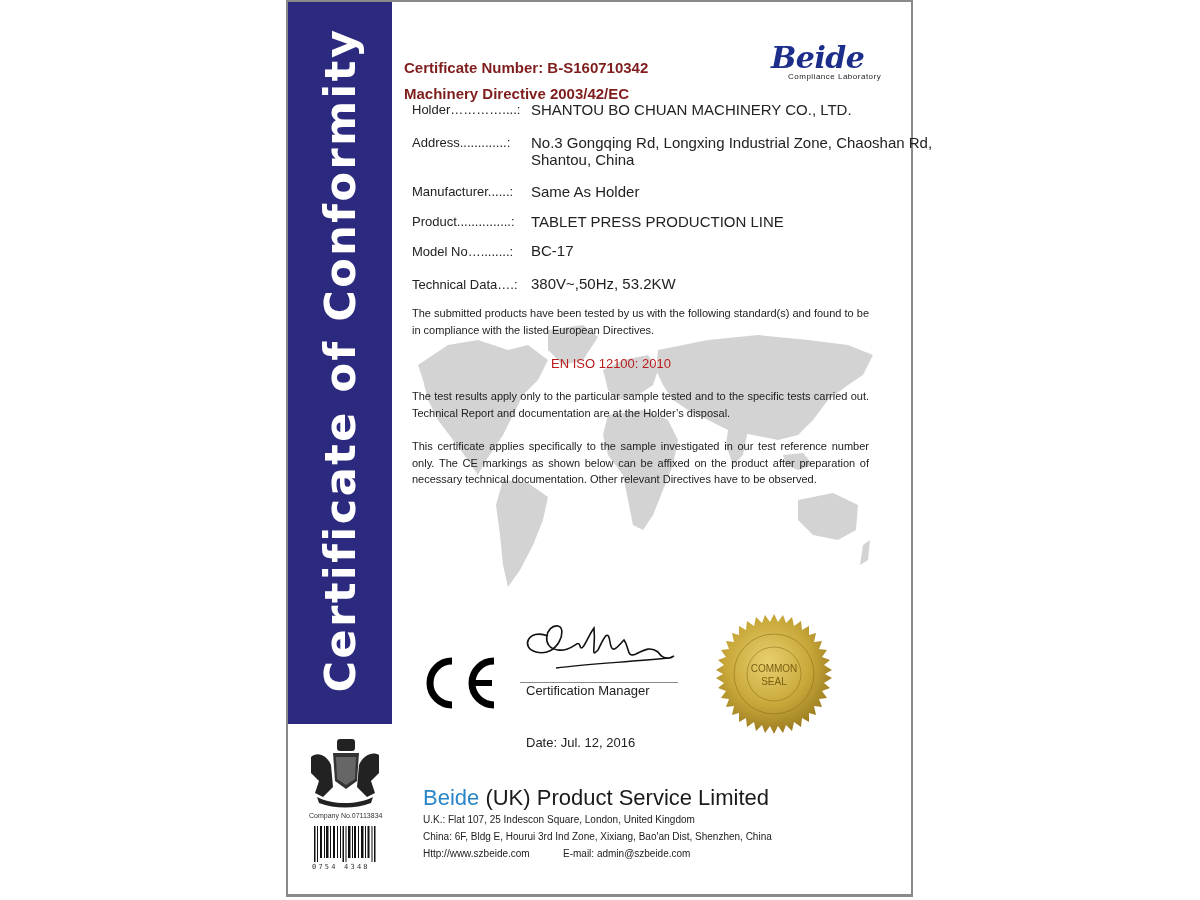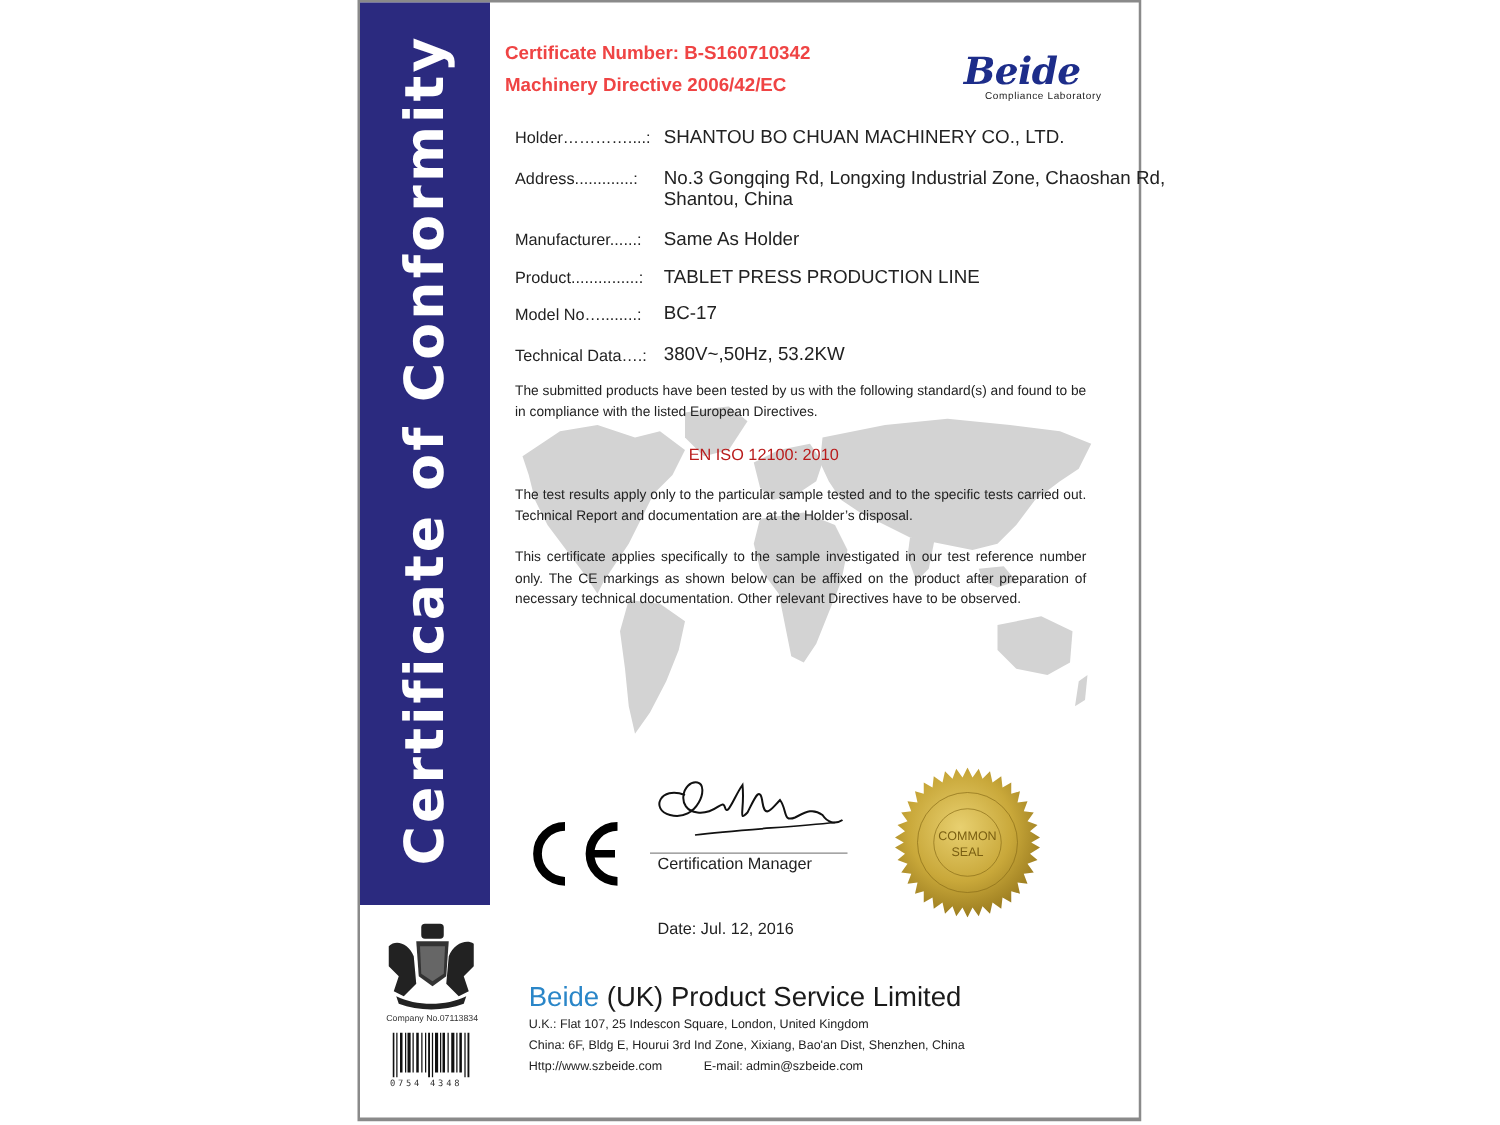--- a/index.html
+++ b/index.html
@@ -1,21 +1,21 @@
 <!DOCTYPE html>
 <html><head>
 <meta charset="utf-8">
 <style>
   html, body { margin:0; padding:0; background:#ffffff; }
   body { width:1200px; height:900px; position:relative; overflow:hidden; font-family:"Liberation Sans", sans-serif; color:#1a1a1a; }
   .page { position:absolute; left:286px; top:0; width:627px; height:897px; border-left:2px solid #8a8a8a; border-right:2px solid #8a8a8a; border-top:2px solid #8a8a8a; border-bottom:3px solid #8a8a8a; background:#fff; box-sizing:border-box; }
   .band { position:absolute; left:288px; top:2px; width:104px; height:722px; background:#2b2a7f; }
   .band-title { position:absolute; left:340px; top:360px; transform:translate(-50%,-50%) rotate(-90deg); white-space:nowrap; color:#ffffff; font-family:"DejaVu Sans", sans-serif; font-weight:bold; font-size:43px; letter-spacing:2.5px; }
   .abs { position:absolute; }
-  .hdr { font-weight:bold; font-size:15px; color:#ef4444; }
+  .hdr { font-weight:bold; font-size:15px; color:#7f1d1d;margin-top:25px; }
   .logo-word { position:absolute; left:771px; top:40px; font-family:"DejaVu Serif", serif; font-style:italic; font-weight:bold; font-size:30px; color:#1d2d8a; letter-spacing:-0.5px; }
   .logo-sub { position:absolute; left:788px; top:72px; font-size:8px; color:#222; letter-spacing:0.5px; }
   .lbl { position:absolute; left:412px; font-size:13px; color:#222; }
   .val { position:absolute; left:531px; font-size:15px; color:#222; }
   .para { position:absolute; left:412px; width:457px; font-size:11px; line-height:16.5px; color:#222; text-align:justify; }
   .std { position:absolute; left:551px; top:356px; font-size:13px; color:#b91c1c; }
   .map { position:absolute; left:408px; top:325px; width:470px; height:280px; }
   .sig { position:absolute; left:518px; top:618px; width:160px; height:64px; }
   .sig-line { position:absolute; left:520px; top:682px; width:158px; height:1px; background:#888; }
   .sig-text { position:absolute; left:526px; font-size:13px; color:#222; }
@@ -54,21 +54,21 @@
 
     <path d="M375,130 L395,128 L405,140 L390,145 L378,140 Z"></path>
 
     <path d="M390,175 L425,168 L450,180 L448,205 L430,215 L405,210 L390,195 Z"></path>
 
     <path d="M455,220 L462,215 L460,235 L452,240 Z"></path>
   </g>
 </svg>
 
 <div class="abs hdr" style="left:404px;top:34px;">Certificate Number: B-S160710342</div>
-<div class="abs hdr" style="left:404px;top:60px;">Machinery Directive 2006/42/EC</div>
+<div class="abs hdr" style="left:404px;top:60px;">Machinery Directive 2003/42/EC</div>
 
 <div class="logo-word">Beide</div>
 <div class="logo-sub">Compliance Laboratory</div>
 
 <div class="lbl" style="top:102px;">Holder…………....:</div>
 <div class="val" style="top:101px;">SHANTOU BO CHUAN MACHINERY CO., LTD.</div>
 
 <div class="lbl" style="top:135px;">Address.............:</div>
 <div class="val" style="top:134px;">No.3 Gongqing Rd, Longxing Industrial Zone, Chaoshan Rd,</div>
 <div class="val" style="top:151px;">Shantou, China</div>

